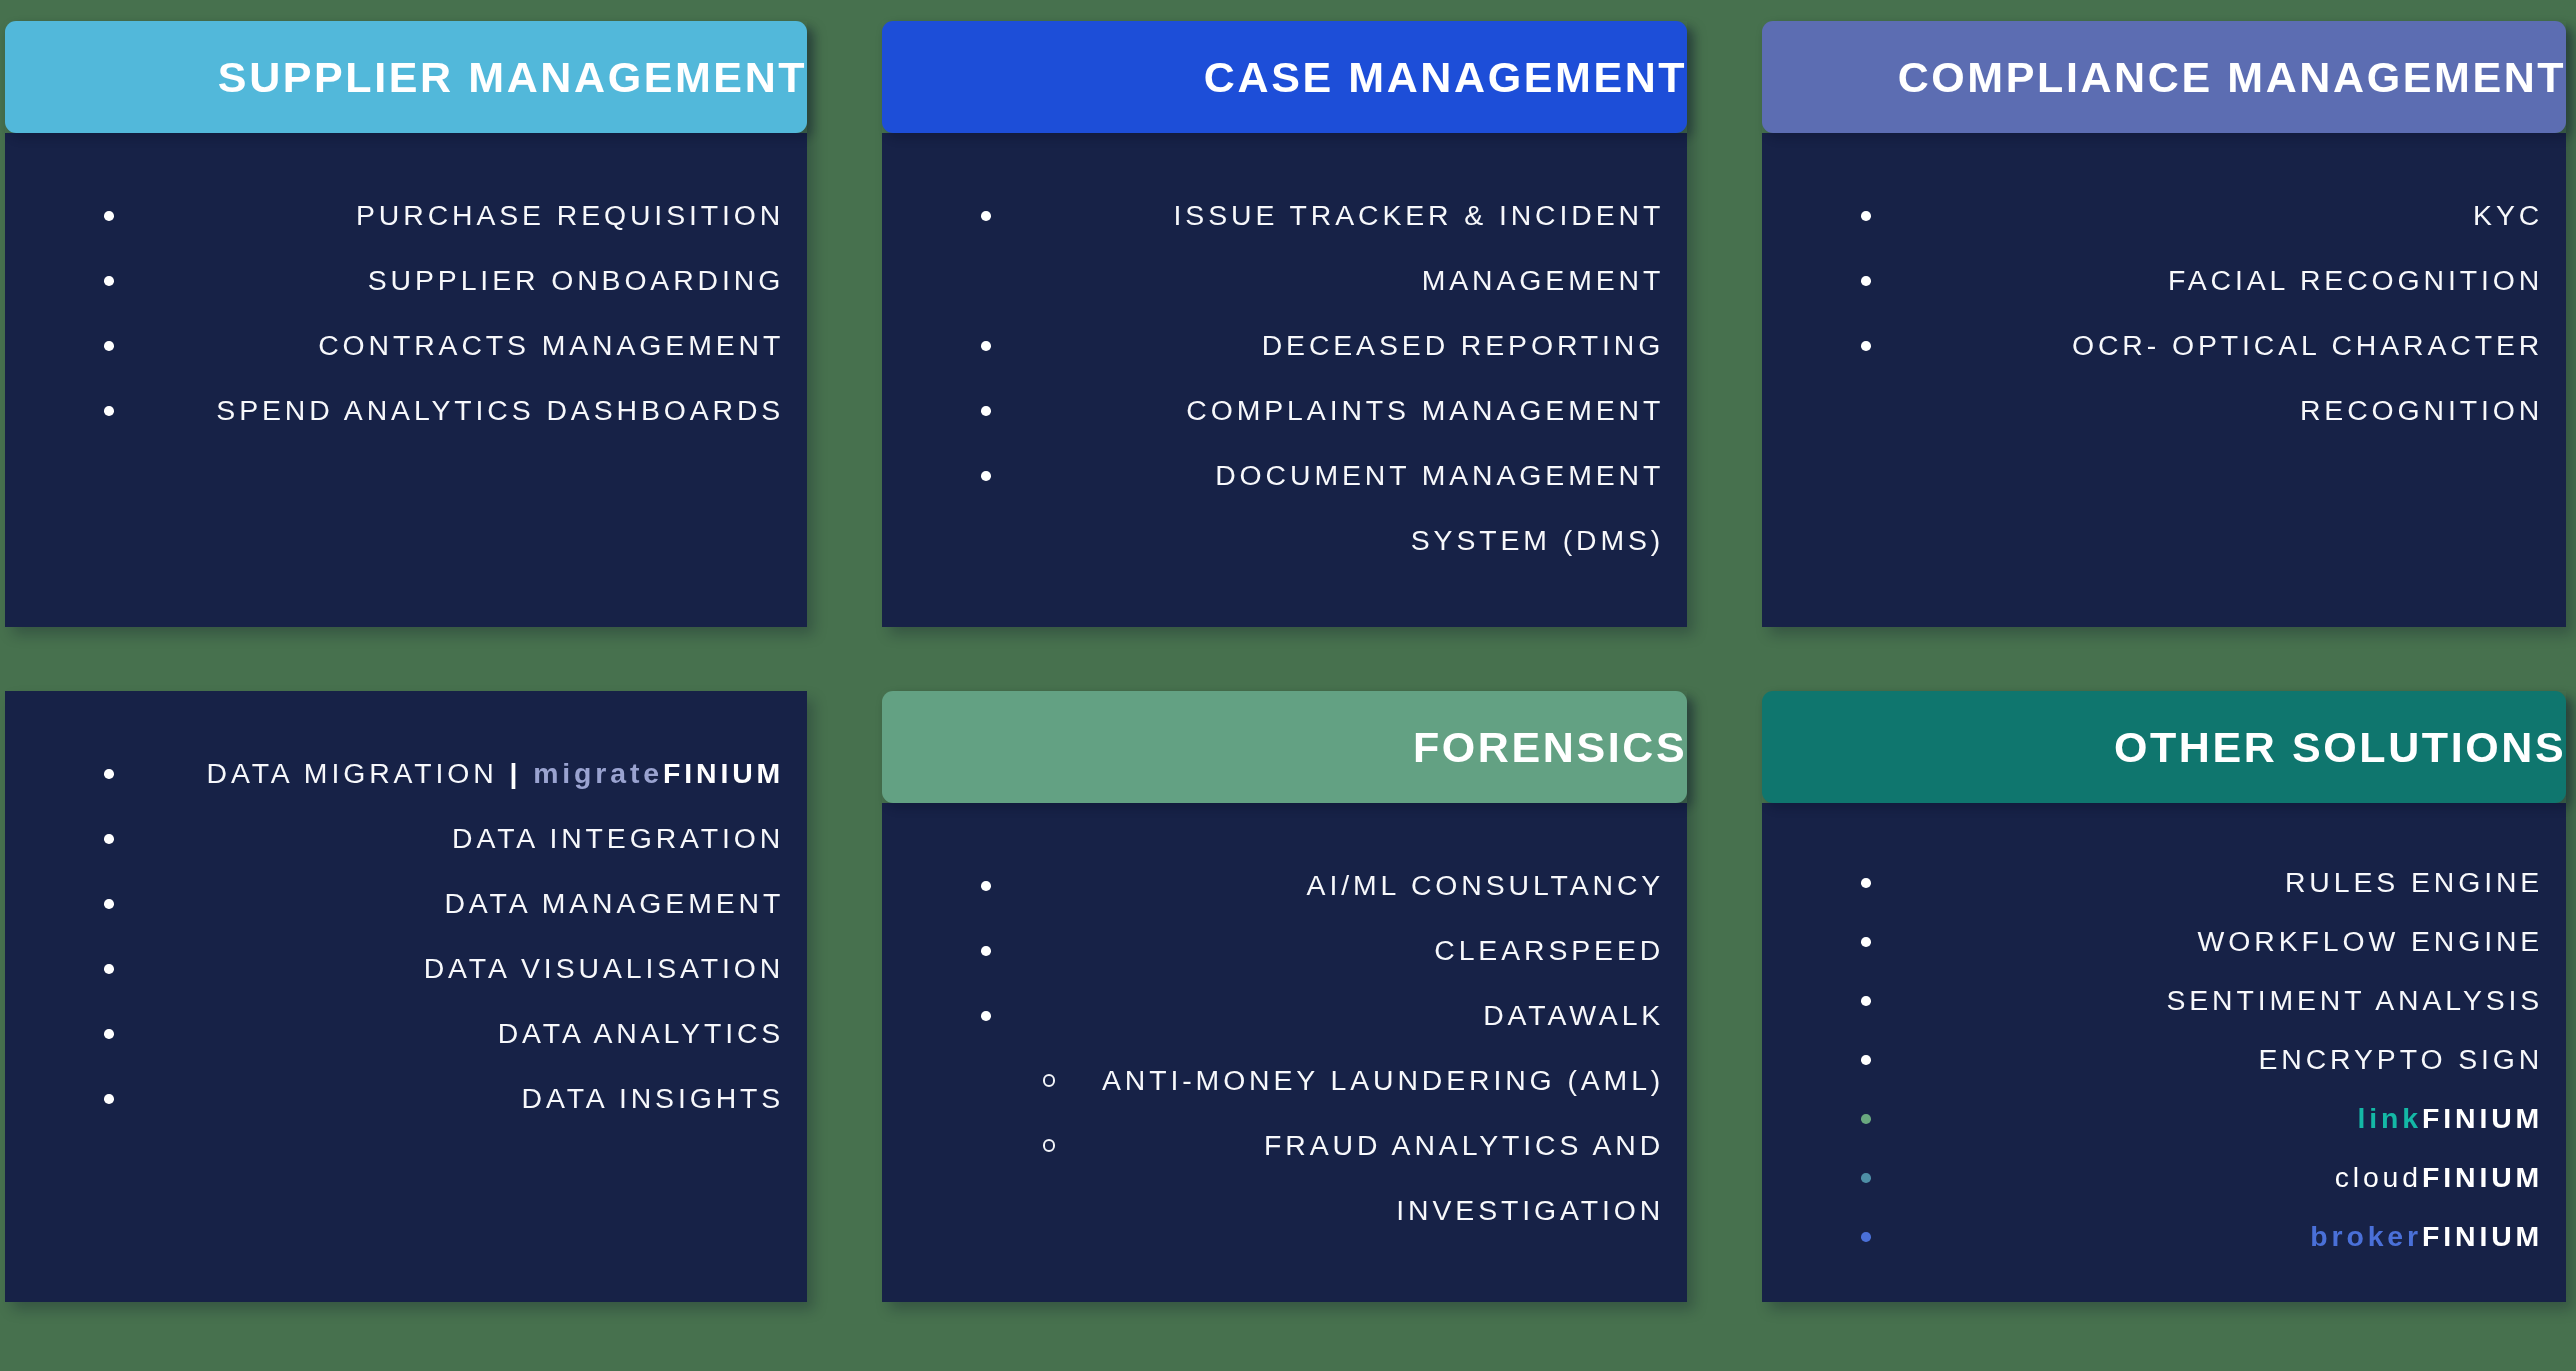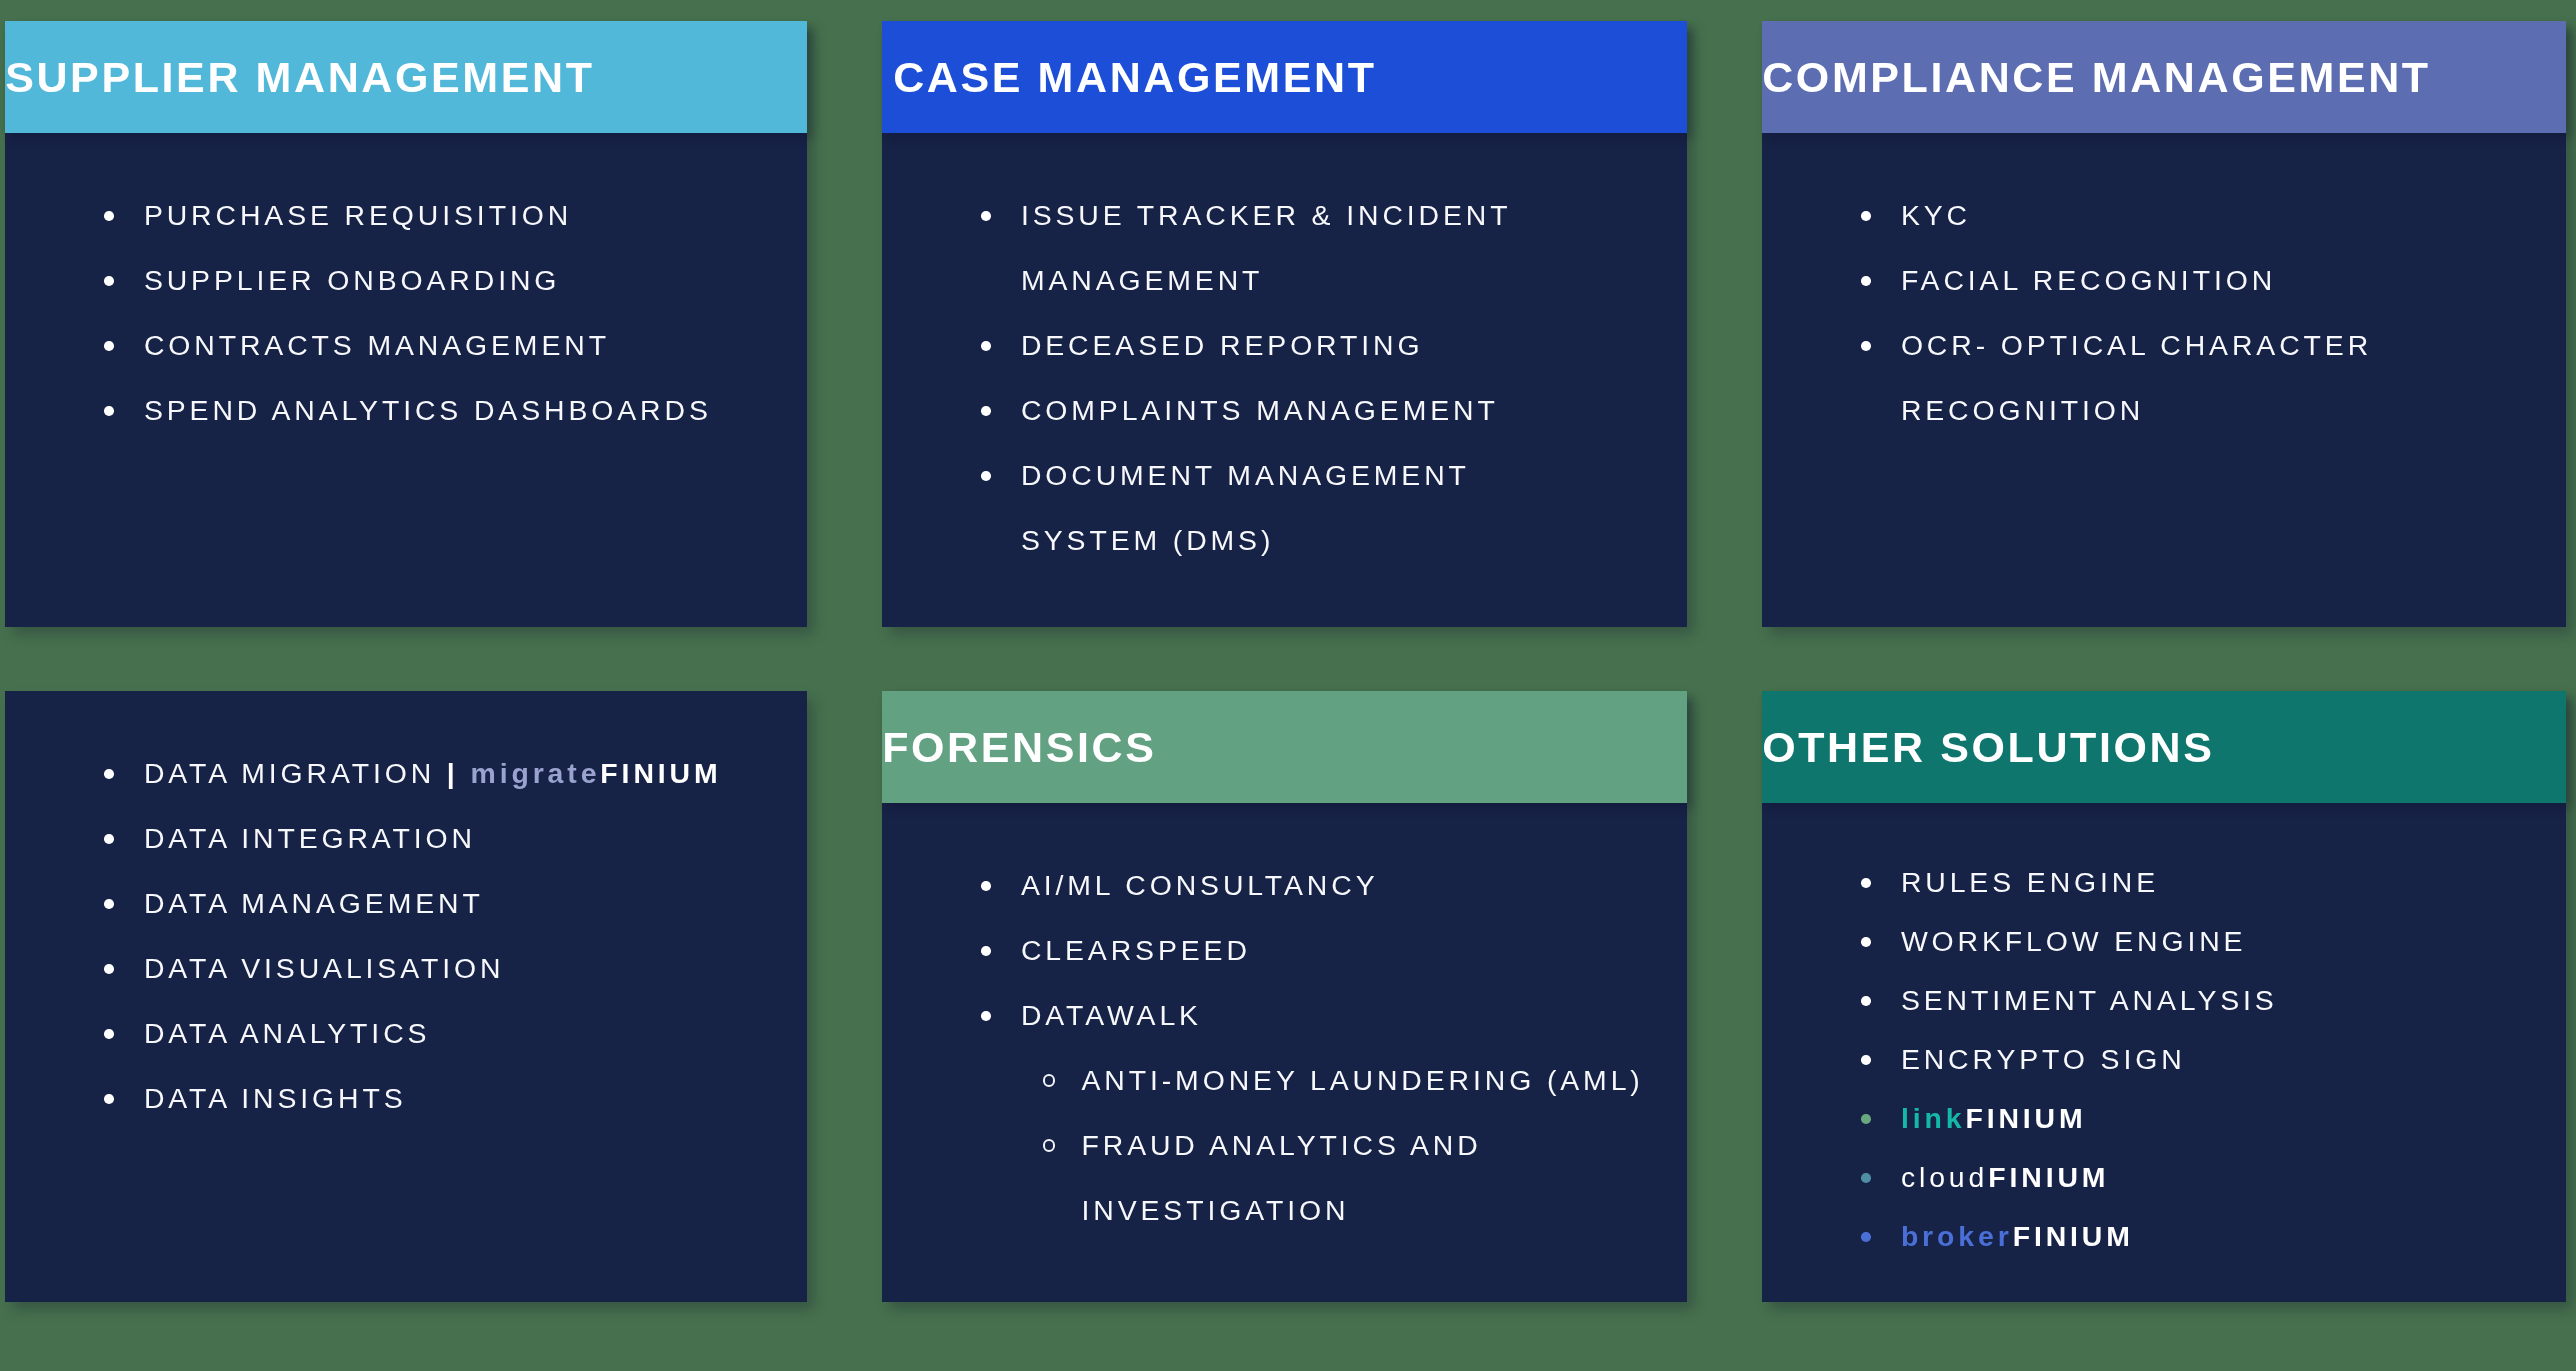--- a/index.html
+++ b/index.html
@@ -31,36 +31,38 @@
     display: flex;
     flex-direction: column;
     box-shadow: 6.5px 7.8px 13px rgba(10, 18, 40, 0.28);
   }
   .card.tight { --lh: 59px; }
   .card-header {
     height: 112px;
     flex: 0 0 112px;
     display: flex;
     align-items: center;
-    justify-content: flex-start;
+    justify-content: flex-end;
     box-shadow: 5.2px 5.8px 9px rgba(10, 18, 40, 0.30);
     position: relative;
     z-index: 2;
+    border-radius: 11px;
   }
   .card-title {
     color: #ffffff;
     font-size: 43px;
     font-weight: 700;
     letter-spacing: 2.6px;
     white-space: nowrap;
   }
   .card-body {
     flex: 1;
     background: #172247;
     padding: 50px 23px 0 99px;
+    text-align: right;
   }
   .item-list {
     list-style: none;
     margin: 0;
     padding: 0;
   }
   .item {
     display: flex;
     align-items: flex-start;
     line-height: var(--lh);

